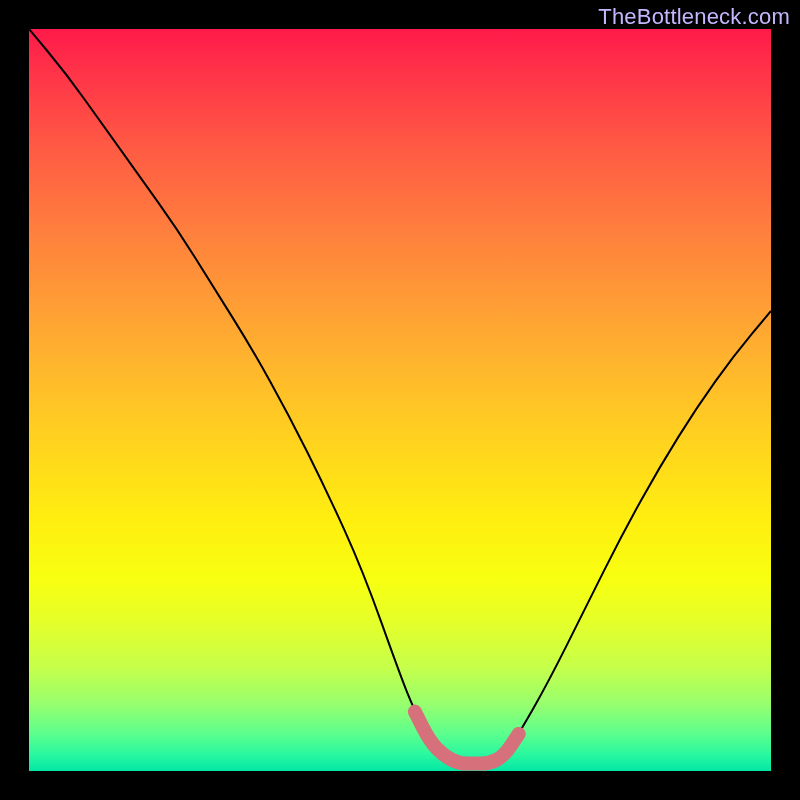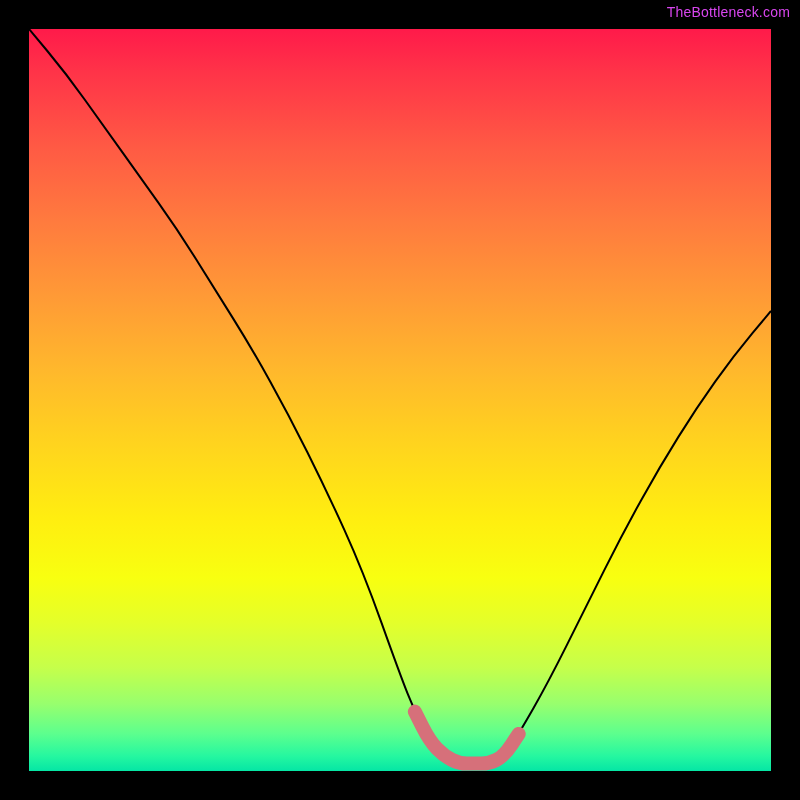--- a/index.html
+++ b/index.html
@@ -9,22 +9,22 @@
     height: 800px;
     background: #000;
     font-family: Arial, Helvetica, sans-serif;
     position: relative;
     overflow: hidden;
   }
   .attribution {
     position: absolute;
     top: 4px;
     right: 10px;
-    color: #d946ef;
-    font-size: 14px;
+    color: #c4b5fd;
+    font-size: 22px;
     font-weight: 500;
     letter-spacing: 0.2px;
     z-index: 10;
   }
   .plot-frame {
     position: absolute;
     left: 29px;
     top: 29px;
     width: 742px;
     height: 742px;

